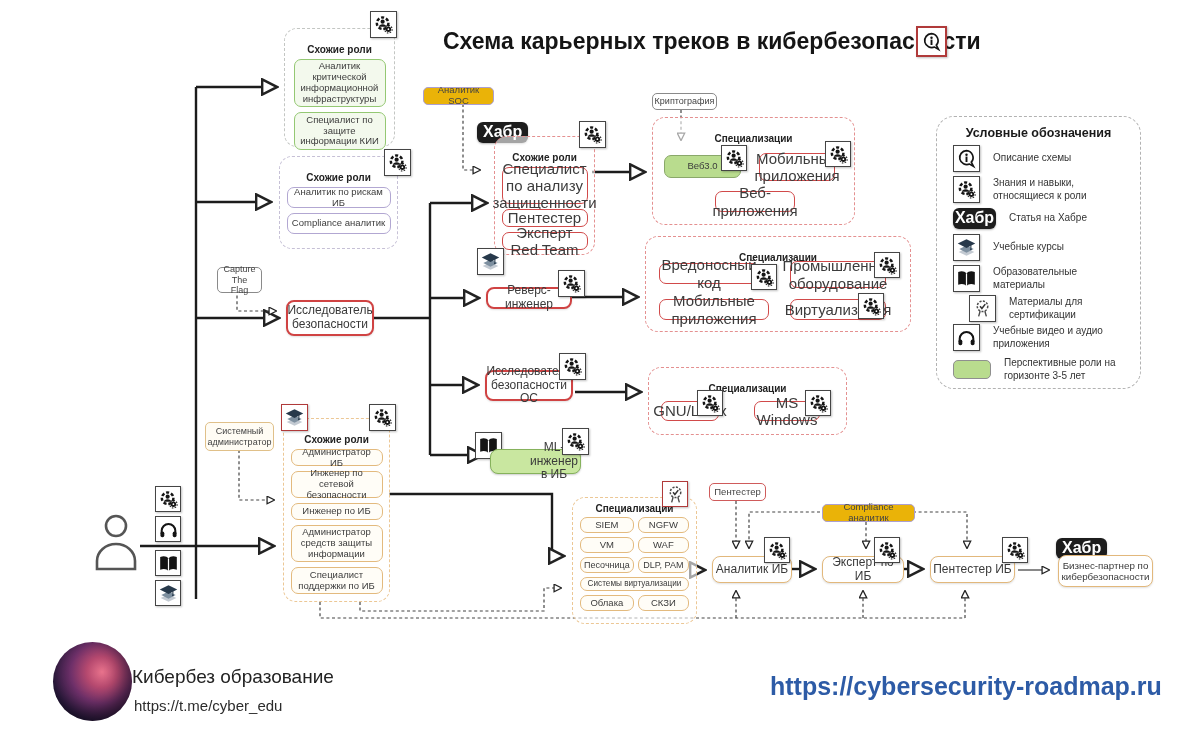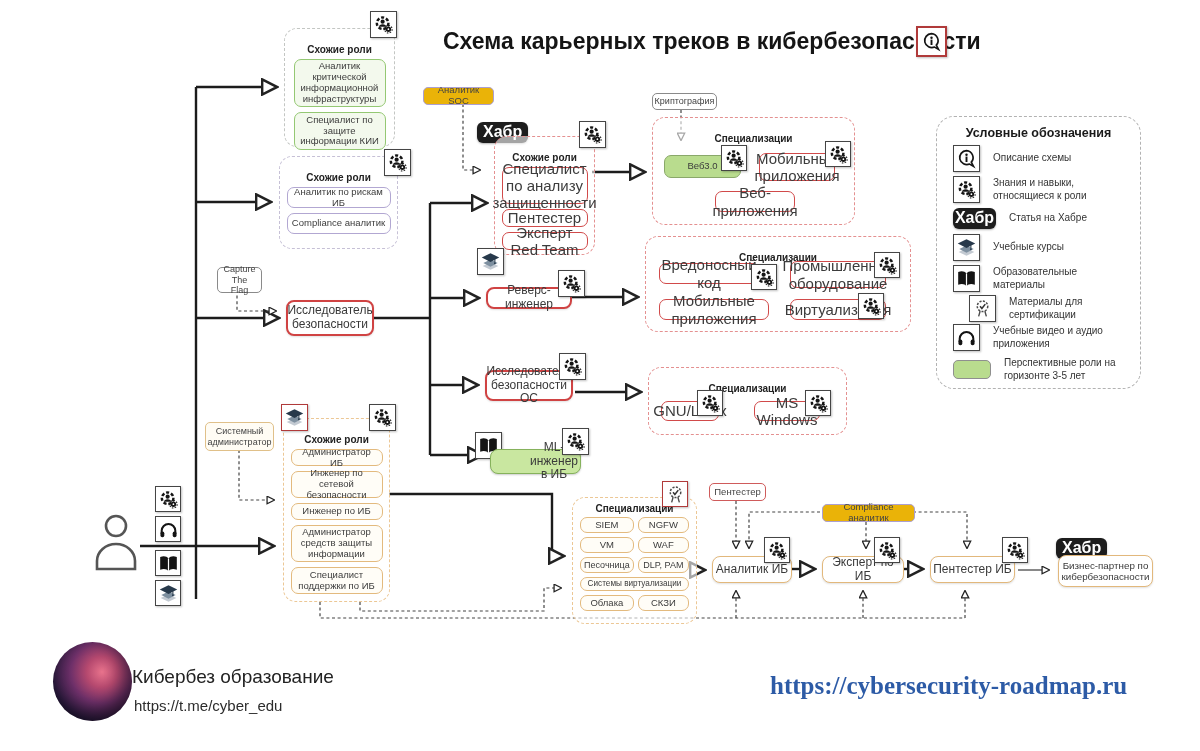--- a/index.html
+++ b/index.html
@@ -428,15 +428,15 @@
     </div>
   <div class="abs icon i-sm" style="left:155px;top:580px;">
       <svg>
         <use href="#sym-grad"></use>
       </svg>
     </div>
 
   <div class="abs avatar" style="left:53px;top:642px;width:79px;height:79px;"></div>
   <div class="abs channel-name" style="left:132px;top:666px;">Кибербез образование</div>
   <div class="abs channel-url" style="left:134px;top:697px;">https://t.me/cyber_edu</div>
-  <div class="abs site-url" style="left:770px;top:672px;font-family:Liberation Serif, serif;">https://cybersecurity-roadmap.ru</div>
+  <div class="abs site-url" style="left:770px;top:672px;">https://cybersecurity-roadmap.ru</div>
 
 </div>
 
 </body></html>

